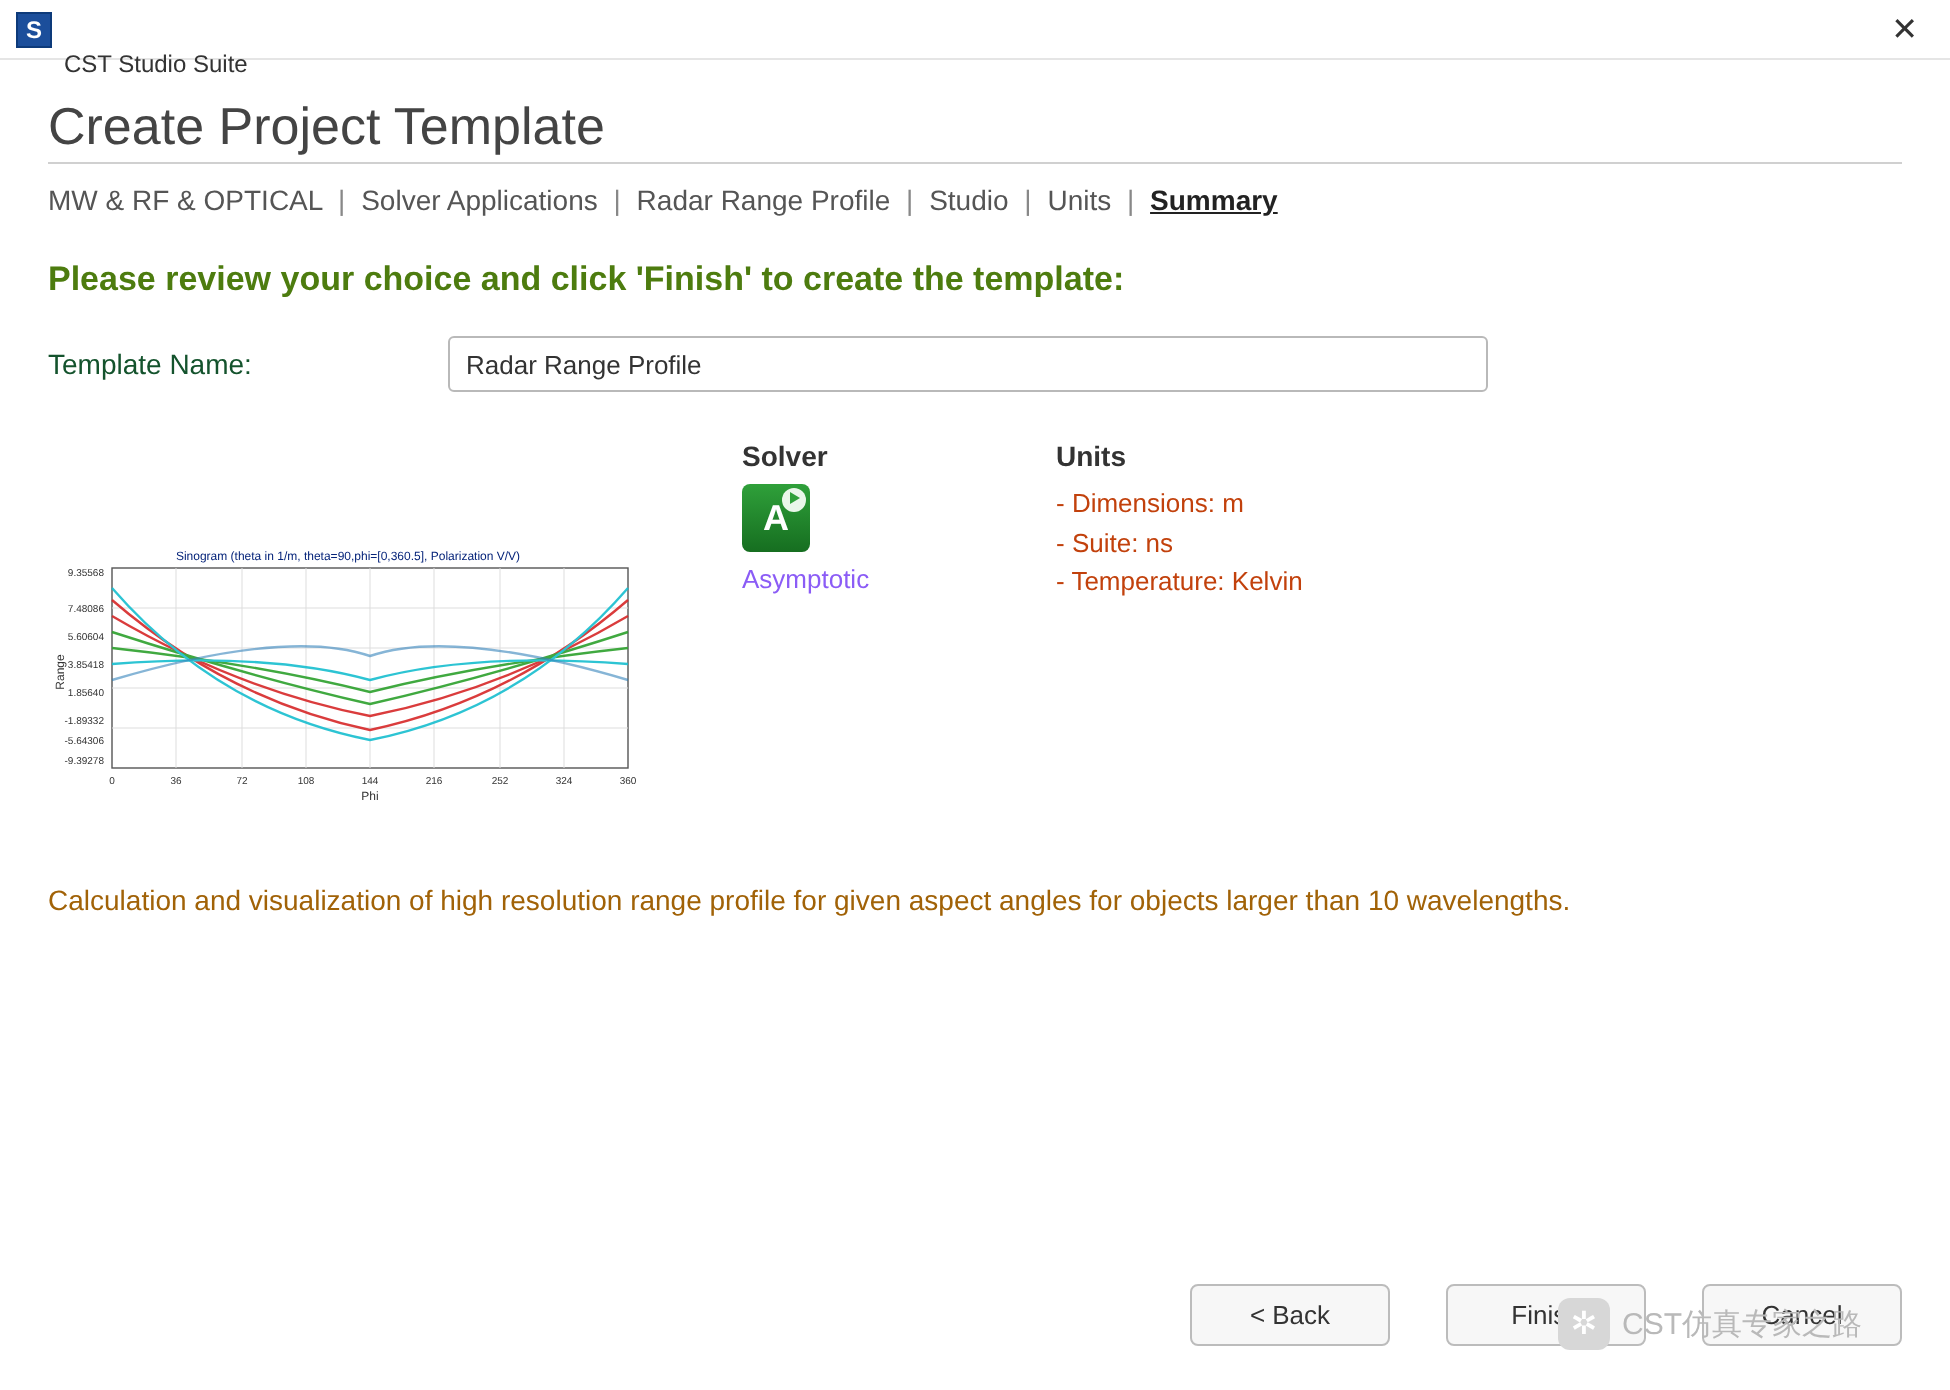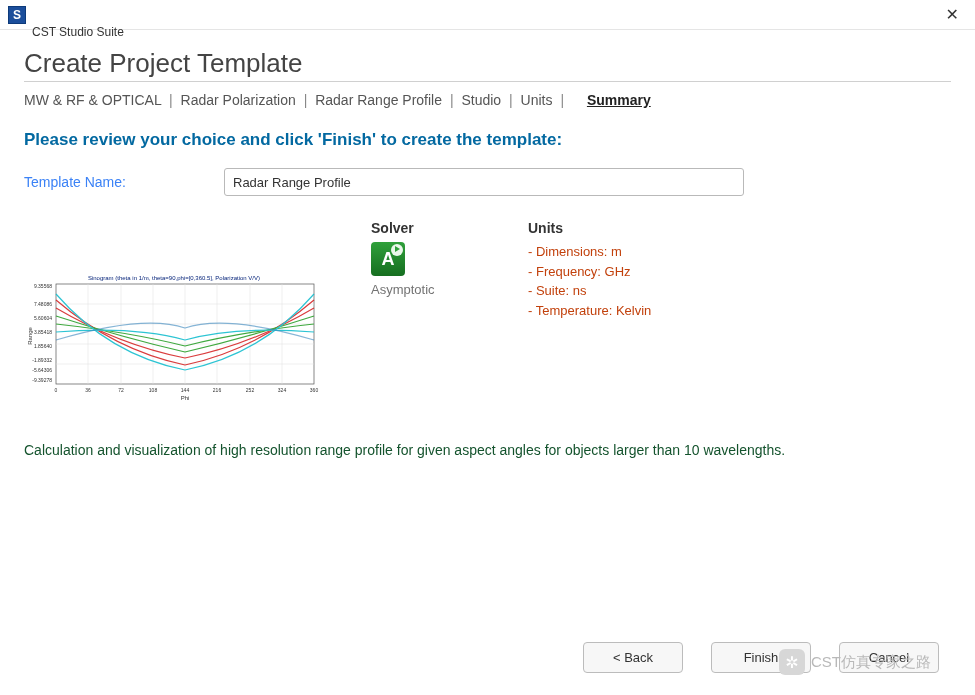--- a/index.html
+++ b/index.html
@@ -45,38 +45,38 @@
       margin-bottom: 10px;
     }
 
     .breadcrumbs {
       font-size: 14px;
       color: #555;
       margin-bottom: 22px;
     }
     .breadcrumbs .crumb { display: inline; }
     .breadcrumbs .sep { color: #888; margin: 0 4px; }
-    .breadcrumbs .active { font-weight: bold; text-decoration: underline; color: #222; margin-left: 15px; }
+    .breadcrumbs .active { font-weight: bold; text-decoration: underline; color: #222; }
 
     .instruction {
       font-size: 17px;
       font-weight: bold;
-      color: #0369a1;
+      color: #4d7c0f;
       margin-bottom: 18px;
     }
 
     .form-row {
       display: flex;
       align-items: center;
       margin-bottom: 24px;
     }
     .form-label {
       width: 200px;
       font-size: 14px;
-      color: #3b82f6;
+      color: #14532d;
     }
     .form-input {
       flex: 0 0 520px;
       height: 28px;
       padding: 4px 8px;
       font-size: 13px;
       border: 1px solid #b9b9b9;
       border-radius: 3px;
       color: #333;
     }
@@ -116,34 +116,34 @@
     .solver-icon::after{
       content:''; position:absolute; top:2px; right:2px;
       width:12px; height:12px; background:#eaf7ea; border-radius:50%;
     }
     .solver-icon .play{
       position:absolute; top:4px; right:5px;
       width:0;height:0;border-left:5px solid #2fa03a;
       border-top:3px solid transparent;border-bottom:3px solid transparent;
       z-index:2;
     }
-    .solver-name { font-size: 13px; color: #737373; }
+    .solver-name { font-size: 13px; color: #8b5cf6; }
     .units-list { font-size: 13px; color: #c2410c; line-height: 1.5; }
 
     .description {
       font-size: 14px;
-      color: #14532d;
+      color: #a16207;
       line-height: 1.5;
       max-width: 920px;
       margin-top: 20px;
     }
 
     .button-row {
       position: absolute;
-      bottom: 22px; right: 36px;
+      bottom: 22px; right: 24px;
       display: flex; gap: 28px;
     }
     .btn {
       min-width: 100px;
       padding: 7px 20px;
       font-size: 13px;
       color: #333;
       background: #f7f7f7;
       border: 1px solid #bcbcbc;
       border-radius: 4px;
@@ -175,21 +175,21 @@
   <div class="close-icon">✕</div>
 </div>
 
 <div class="content">
   <h1 class="page-title">Create Project Template</h1>
   <hr class="divider">
 
   <div class="breadcrumbs">
     <span class="crumb">MW &amp; RF &amp; OPTICAL</span>
     <span class="sep">|</span>
-    <span class="crumb">Radar Polarization</span>
+    <span class="crumb">Solver Applications</span>
     <span class="sep">|</span>
     <span class="crumb">Radar Range Profile</span>
     <span class="sep">|</span>
     <span class="crumb">Studio</span>
     <span class="sep">|</span>
     <span class="crumb">Units</span>
     <span class="sep">|</span>
     <span class="crumb active">Summary</span>
   </div>
 
@@ -264,21 +264,20 @@
         <span>A</span>
         <span class="play"></span>
       </div>
       <div class="solver-name">Asymptotic</div>
     </div>
 
     <div class="units-col">
       <div class="col-head">Units</div>
       <div class="units-list">
         <div>- Dimensions: m</div>
-        <div>- Frequency: GHz</div>
         <div>- Suite: ns</div>
         <div>- Temperature: Kelvin</div>
       </div>
     </div>
   </div>
 
   <div class="description">Calculation and visualization of high resolution range profile for given aspect angles for objects larger than 10 wavelengths.</div>
 </div>
 
 <div class="button-row">

